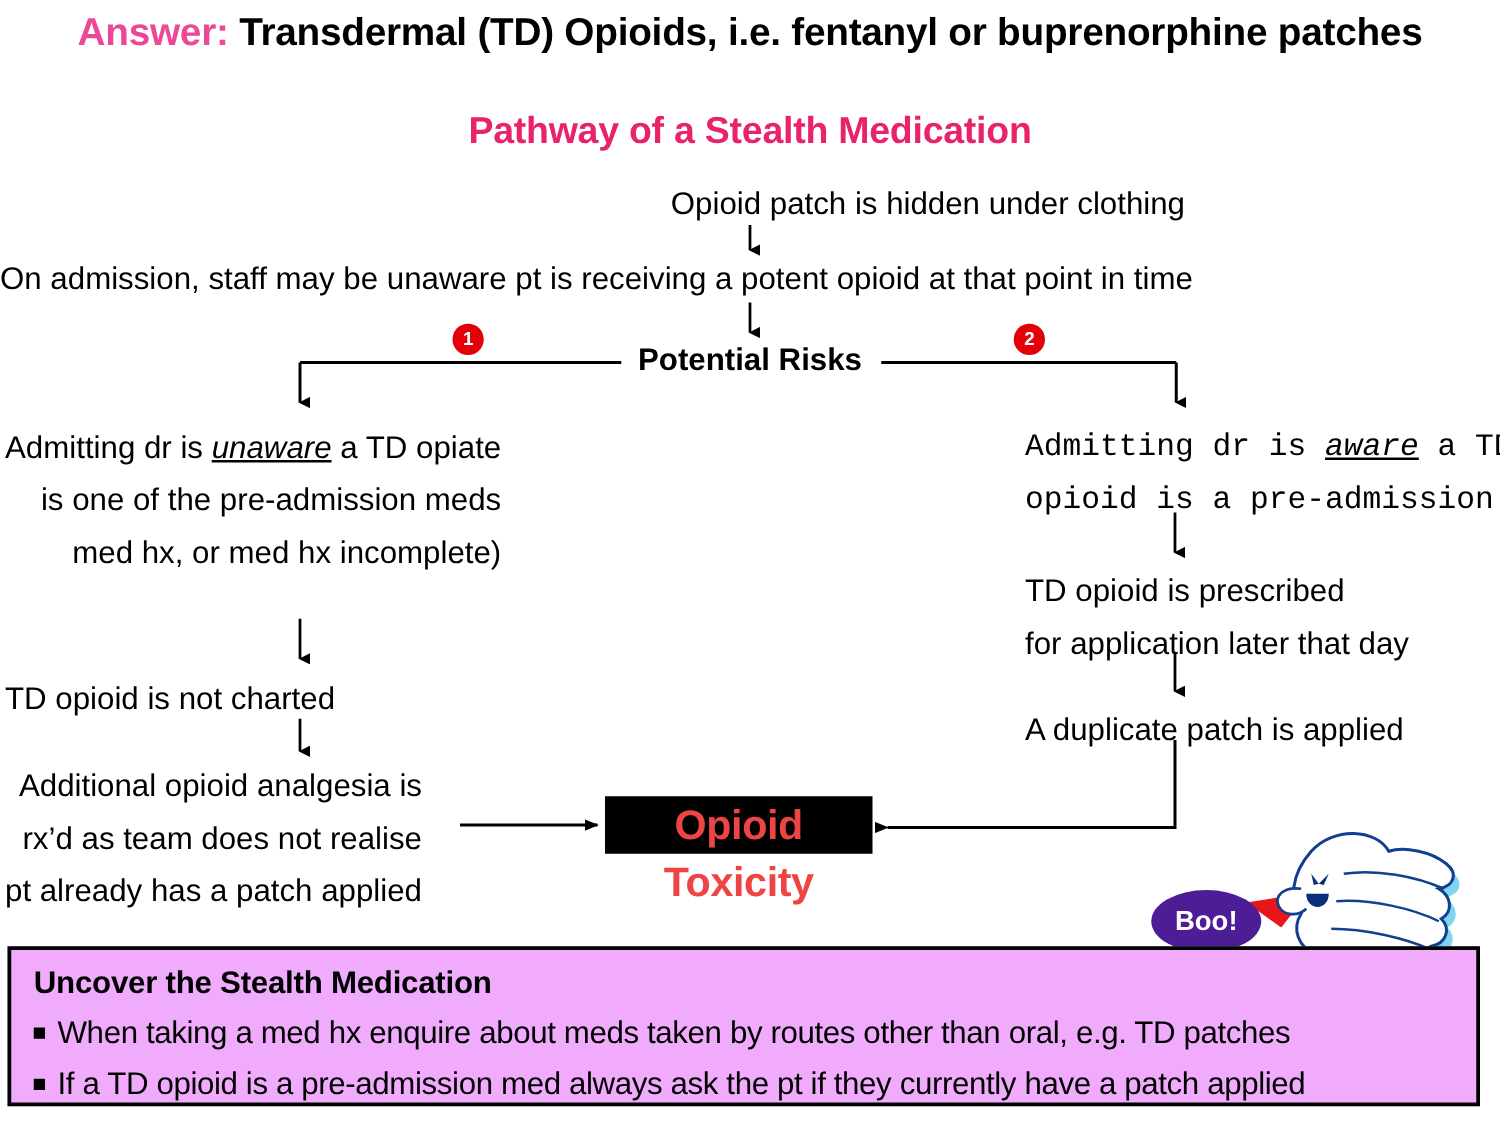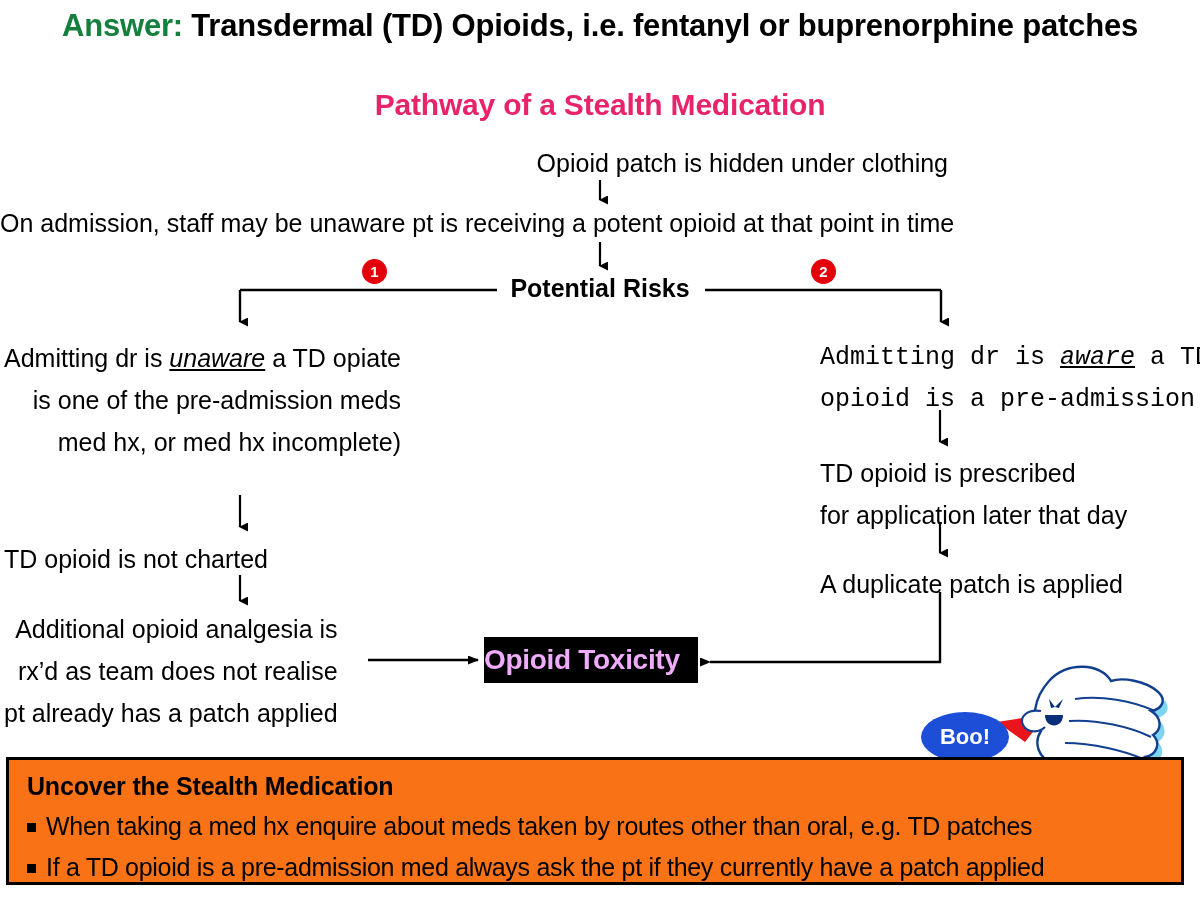--- a/index.html
+++ b/index.html
@@ -19,21 +19,21 @@
 
   
   #answer-line {
     left: 0; top: 8px; width: 1200px;
     text-align: center;
     font-size: 31px;
     font-weight: bold;
     letter-spacing: -0.2px;
     white-space: nowrap;
   }
-  #answer-label { color: #15803d; }
+  #answer-label { color: #ec4899; }
   #answer-text  { color: #000000; }
 
   #pathway-title {
     left: 0; top: 88px; width: 1200px;
     text-align: center;
     font-size: 30px;
     font-weight: bold;
     color: #E8236C;
     letter-spacing: -0.2px;
   }
@@ -94,54 +94,54 @@
     text-align: left;
   }
 
   .u-italic { font-style: italic; text-decoration: underline; }
 
   
   #toxicity-box {
     left: 484px; top: 637px;
     width: 214px; height: 46px;
     background: #000000;
-    color: #f0abfc;
-    font-size: 28px;
+    color: #ef4444;
+    font-size: 33px;
     font-weight: bold;
     line-height: 46px;
-    text-align: left;
+    text-align: center;
     letter-spacing: -0.3px;
   }
 
   
   #connectors {
     left: 0; top: 0; width: 1200px; height: 900px;
     pointer-events: none;
   }
 
   
   #ghost-figure { left: 1005px; top: 655px; width: 165px; height: 135px; }
   #boo-bubble {
     left: 921px; top: 712px;
     width: 88px; height: 50px;
     border-radius: 50%;
-    background: #1d4ed8;
+    background: #4c1d95;
     color: #ffffff;
     font-size: 22px;
     font-weight: bold;
     line-height: 50px;
     text-align: center;
   }
   #boo-tail { left: 995px; top: 700px; width: 60px; height: 50px; }
 
   
   #callout {
     left: 6px; top: 757px;
     width: 1178px; height: 128px;
-    background: #f97316;
+    background: #f0abfc;
     border: 3px solid #000000;
     box-sizing: border-box;
   }
   #callout-title {
     position: absolute;
     left: 18px; top: 12px;
     font-size: 25px;
     font-weight: bold;
     letter-spacing: -0.2px;
     white-space: nowrap;

